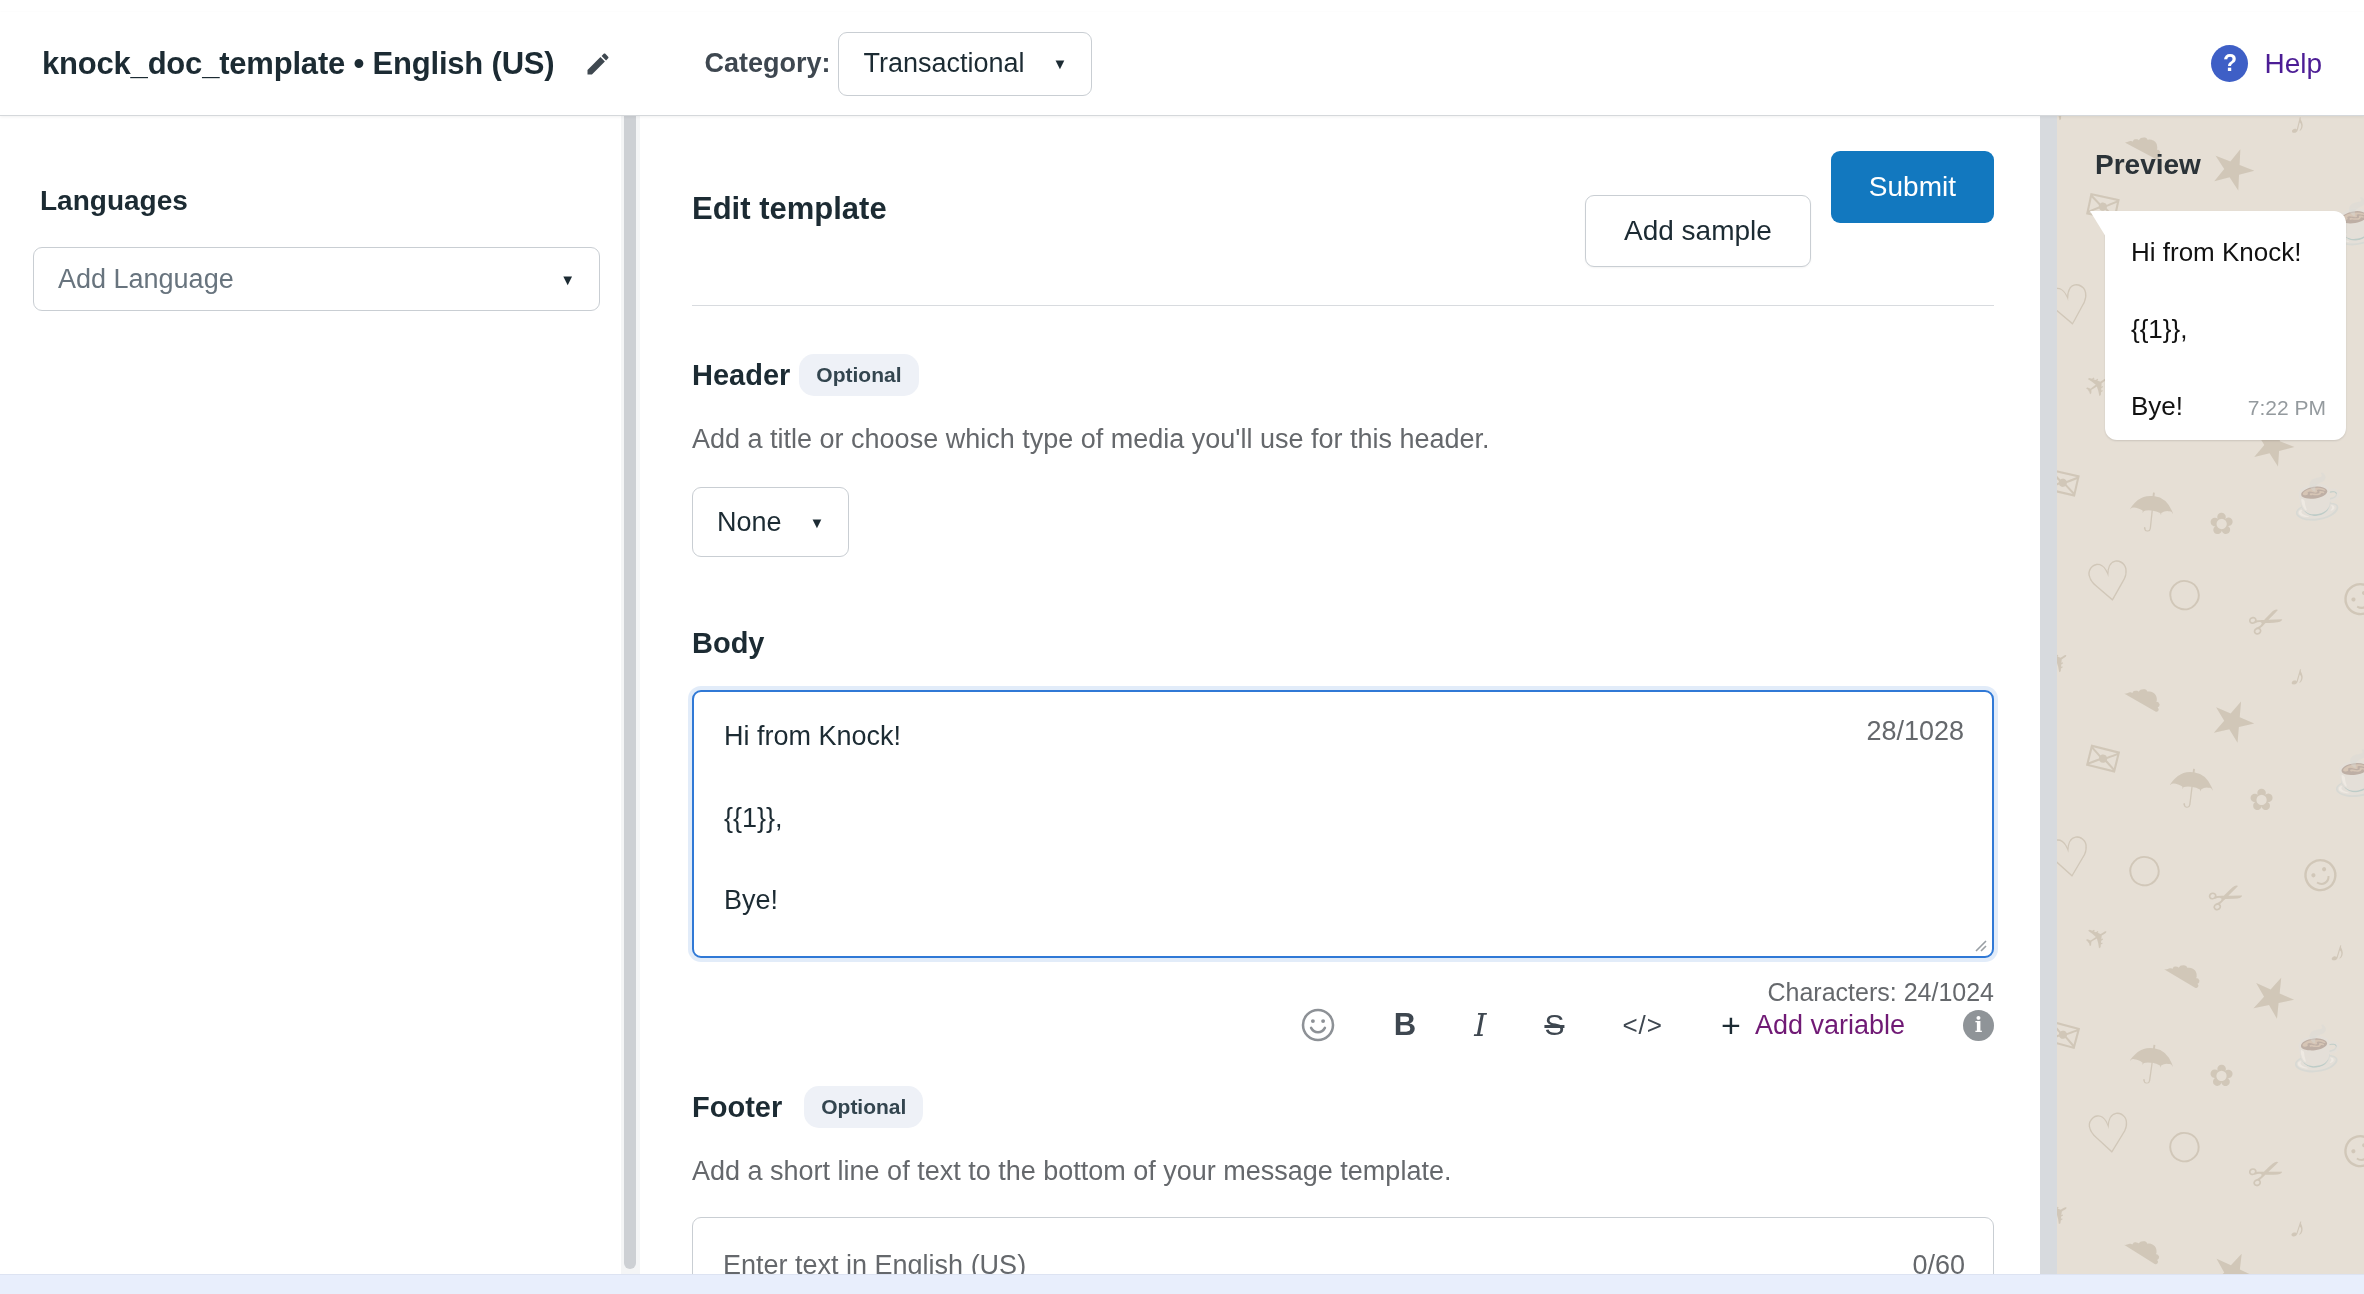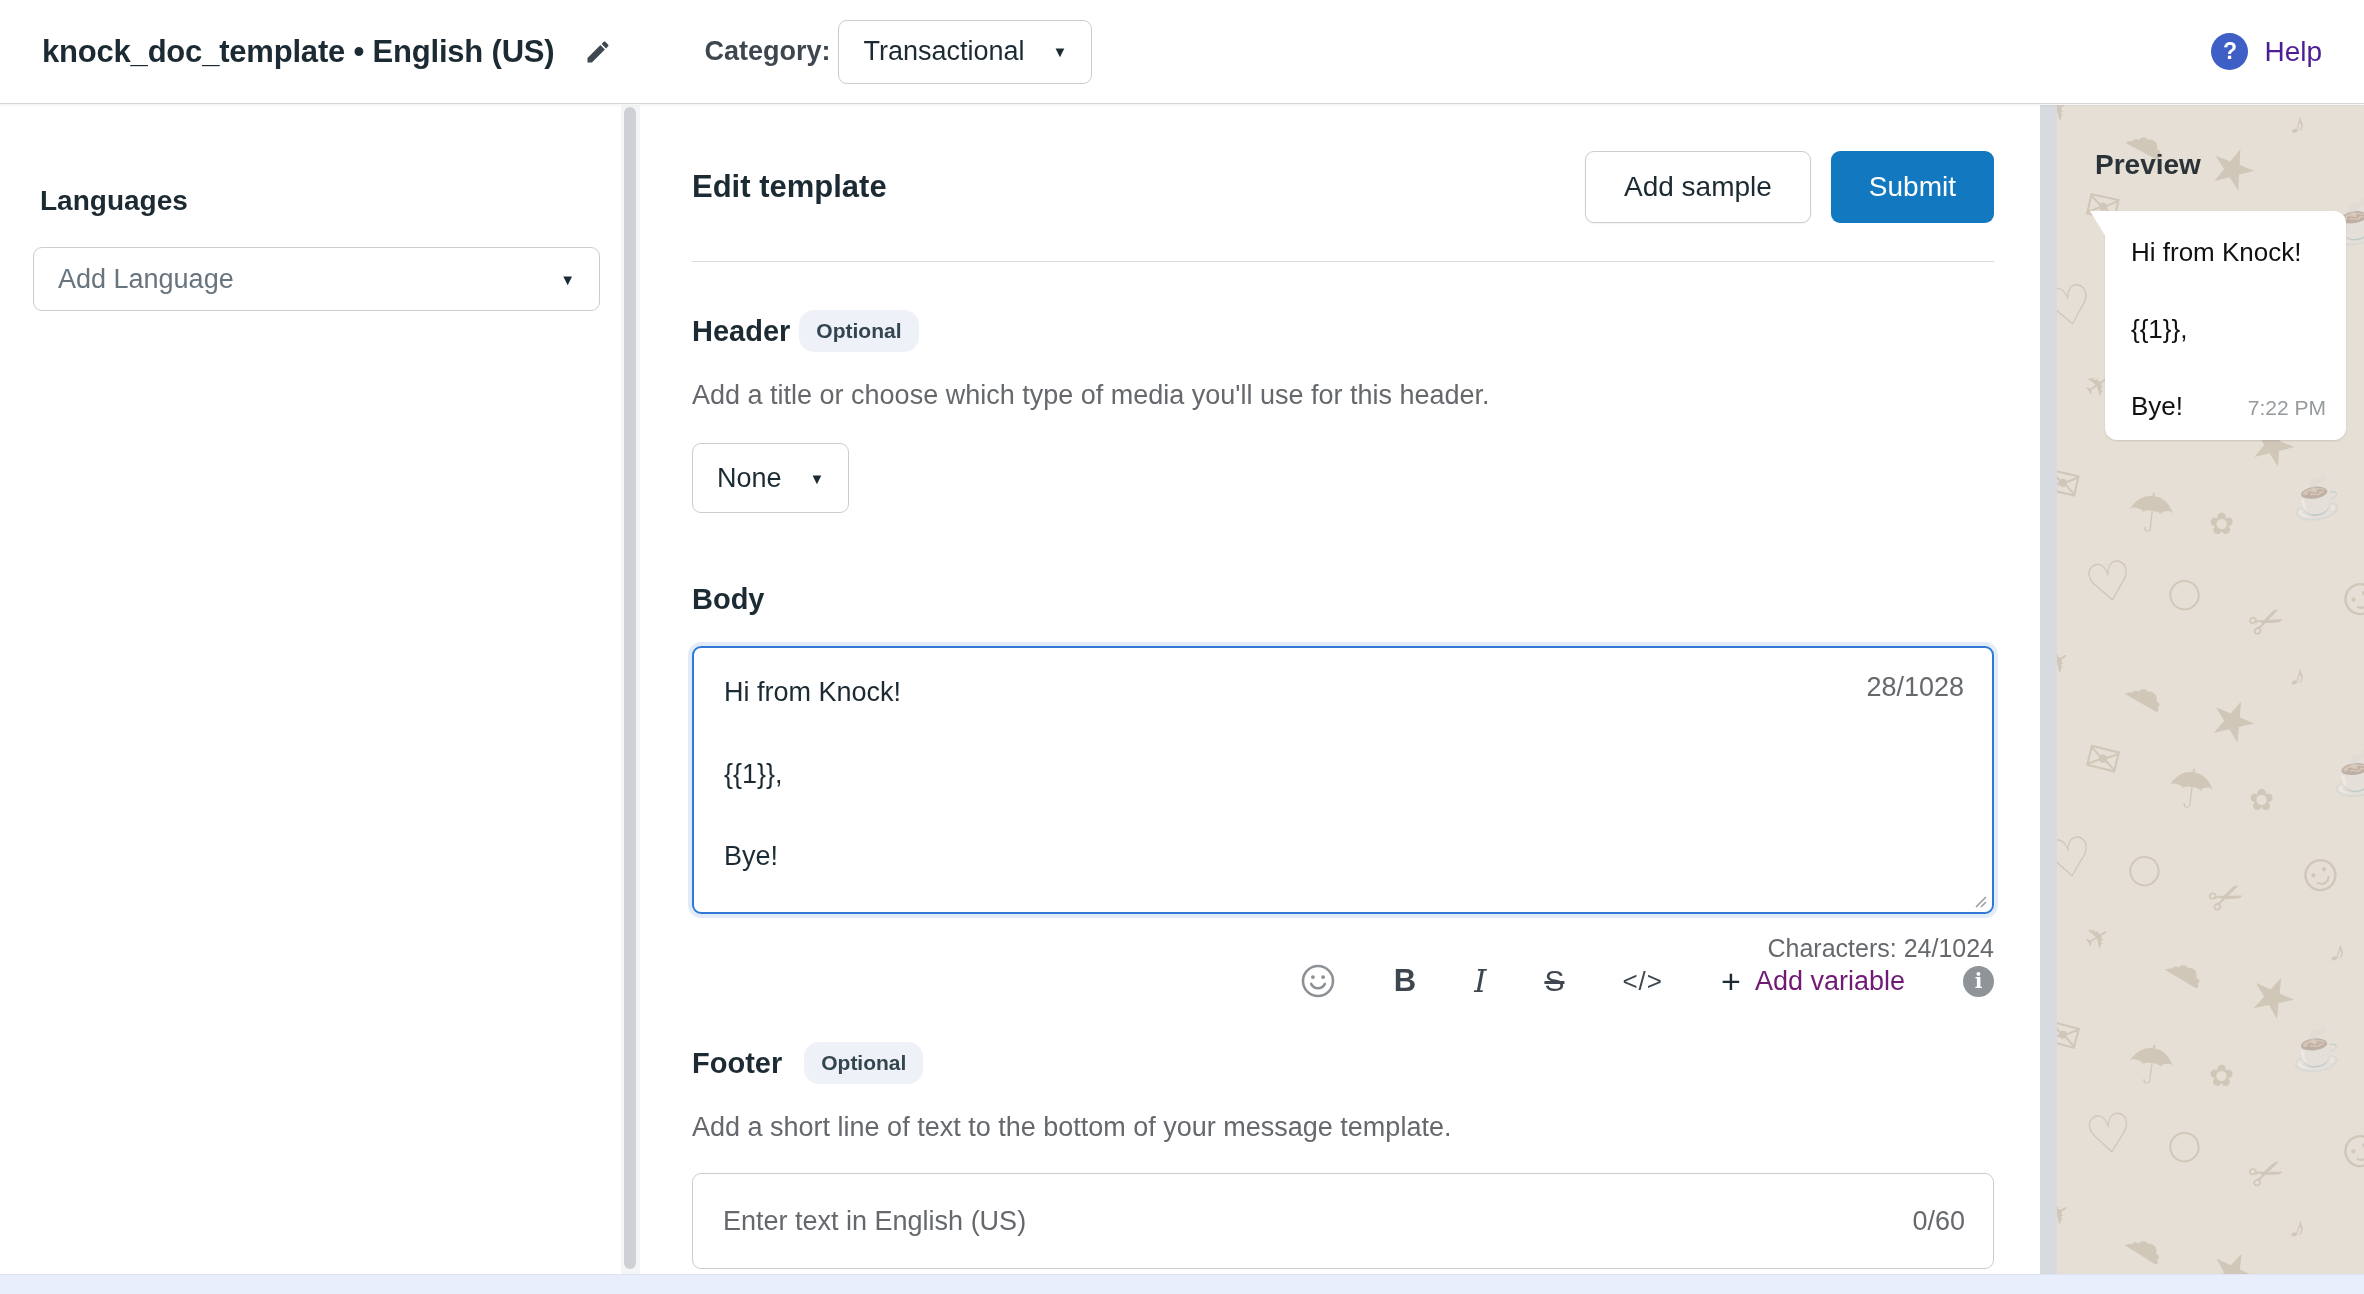--- a/index.html
+++ b/index.html
@@ -1,21 +1,21 @@
 <!DOCTYPE html>
 <html><head>
 <meta charset="utf-8">
 <style>
   * { margin:0; padding:0; box-sizing:border-box; }
   html,body { width:2364px; height:1294px; overflow:hidden; }
   body { font-family:"Liberation Sans", sans-serif; color:#1c2b33; background:#fff; }
   .app { position:relative; width:2364px; height:1294px; background:#fff; overflow:hidden; }
 
   
-  .topbar { position:absolute; top:0; left:0; width:2364px; height:104px;
+  .topbar { position:absolute; top:12px; left:0; width:2364px; height:104px;
             display:flex; align-items:center; padding:0 42px; background:#fff;
             border-bottom:1px solid #d5d8db; box-shadow:0 1px 3px rgba(0,0,0,.06); z-index:5; }
   .tb-title { font-size:31px; font-weight:700; color:#1c2b33; letter-spacing:-.2px; }
   .tb-pencil { margin-left:30px; display:flex; align-items:center; cursor:pointer; }
   .tb-cat { margin-left:92px; display:flex; align-items:center; gap:8px; }
   .tb-cat-label { font-size:27px; font-weight:700; color:#3e4750; }
   .select-btn { display:flex; align-items:center; gap:28px; background:#fff;
                 border:1px solid #c9ced3; border-radius:9px; height:64px; padding:0 24px;
                 font-size:27px; color:#1c2b33; cursor:pointer; }
   .caret { font-size:15px; color:#1c2b33; line-height:1; }
@@ -40,21 +40,21 @@
   .sb-thumb { position:absolute; top:2px; left:3px; width:12px; height:1162px; border-radius:7px; background:#cdd0d4; }
 
   
   .main { position:absolute; top:105px; left:640px; width:1400px; height:1169px;
           background:#fff; padding:46px 46px 0 52px; overflow:hidden; }
   .main-head { display:flex; align-items:center; }
   .main-title { font-size:31px; font-weight:700;text-align:center; }
   .head-btns { margin-left:auto; display:flex; gap:10px; }
   .btn-secondary { height:72px; padding:0 38px; background:#fff; border:1px solid #c9ced3;
                    border-radius:9px; font-size:28px; color:#1c2b33; font-family:inherit;
-                   cursor:pointer; box-shadow:0 1px 2px rgba(0,0,0,.05); }
+                   cursor:pointer; box-shadow:0 1px 2px rgba(0,0,0,.05);margin-top:44px; }
   .btn-primary { height:72px; padding:0 38px; margin-left:10px; background:#1278bf; border:0;
                  border-radius:9px; font-size:28px; color:#fff; font-family:inherit; cursor:pointer; }
   .divider { margin-top:38px; height:1px; background:#d8dbdf; }
   .sec-head { display:flex; align-items:center; gap:22px; }
   .sec-title { font-size:29px; font-weight:700; }
   .sec-badge { background:#eef1f7; border-radius:15px; padding:9px 17px; font-size:21px;
                font-weight:700; color:#33454f; }
   .sec-desc { margin-top:28px; font-size:27px; color:#65686c; }
   .mt-header { margin-top:48px;gap:9px; }
   .mt-body { margin-top:70px; }

